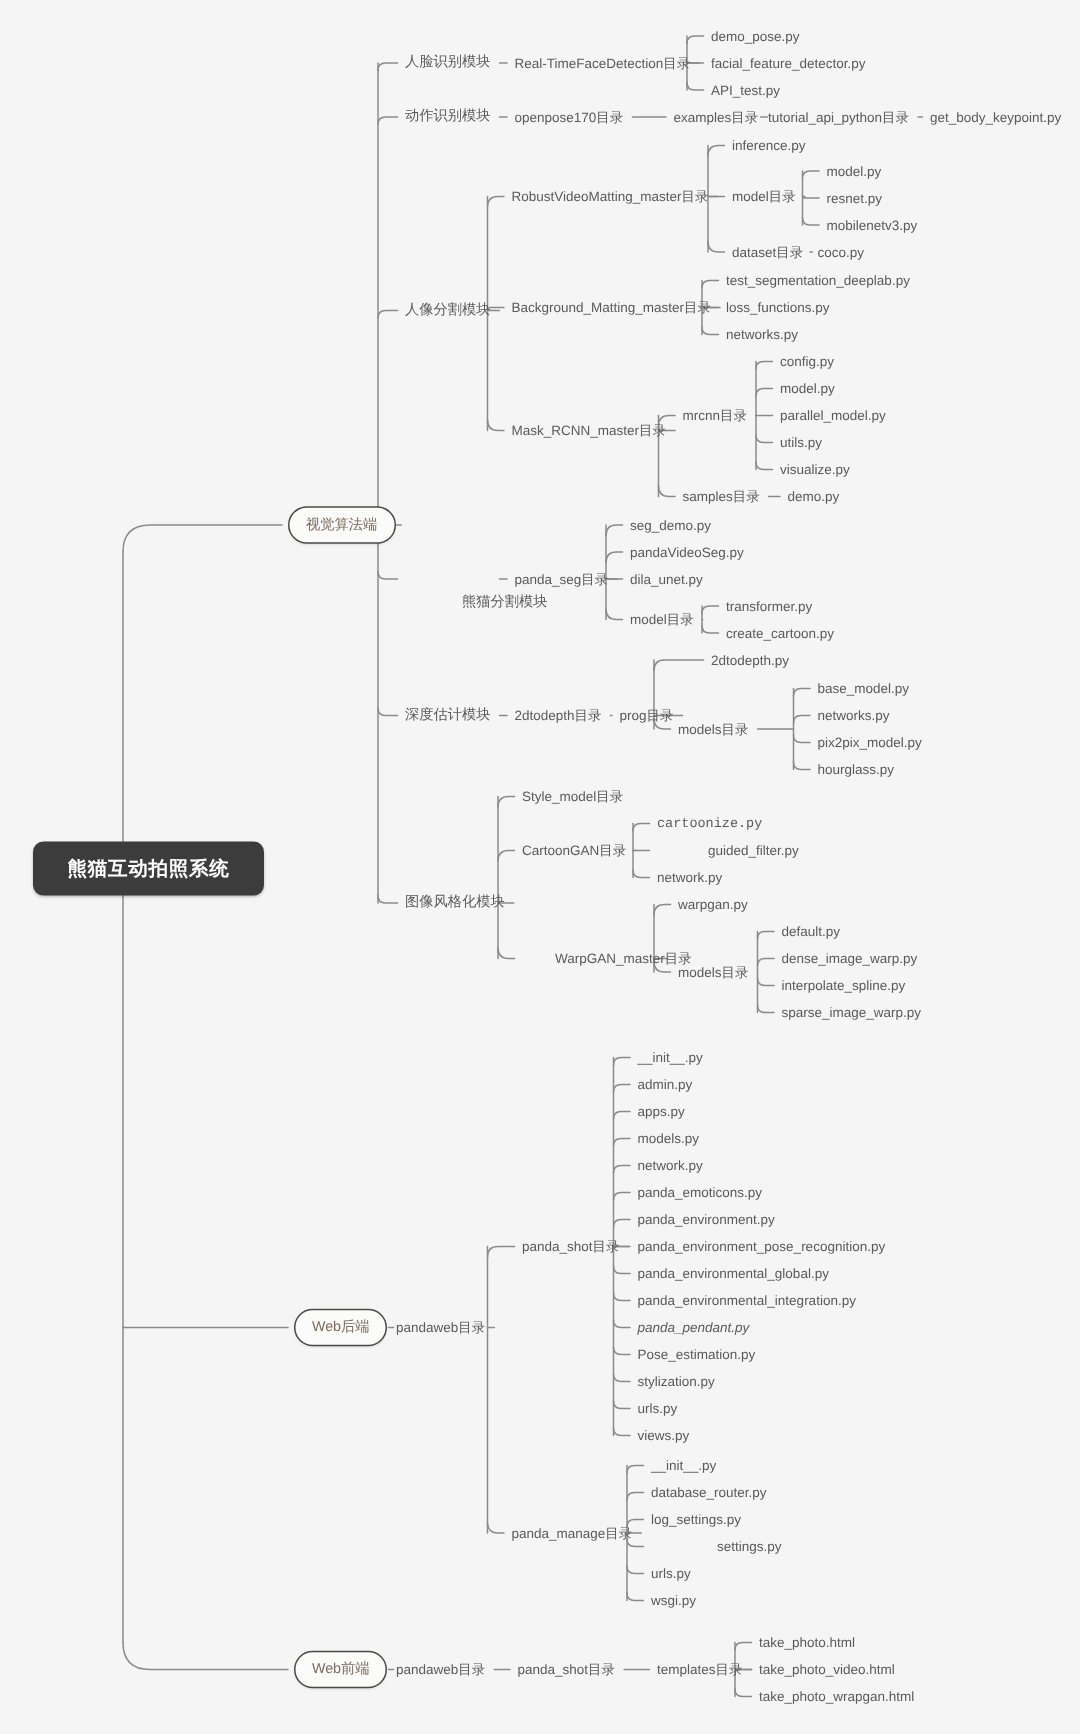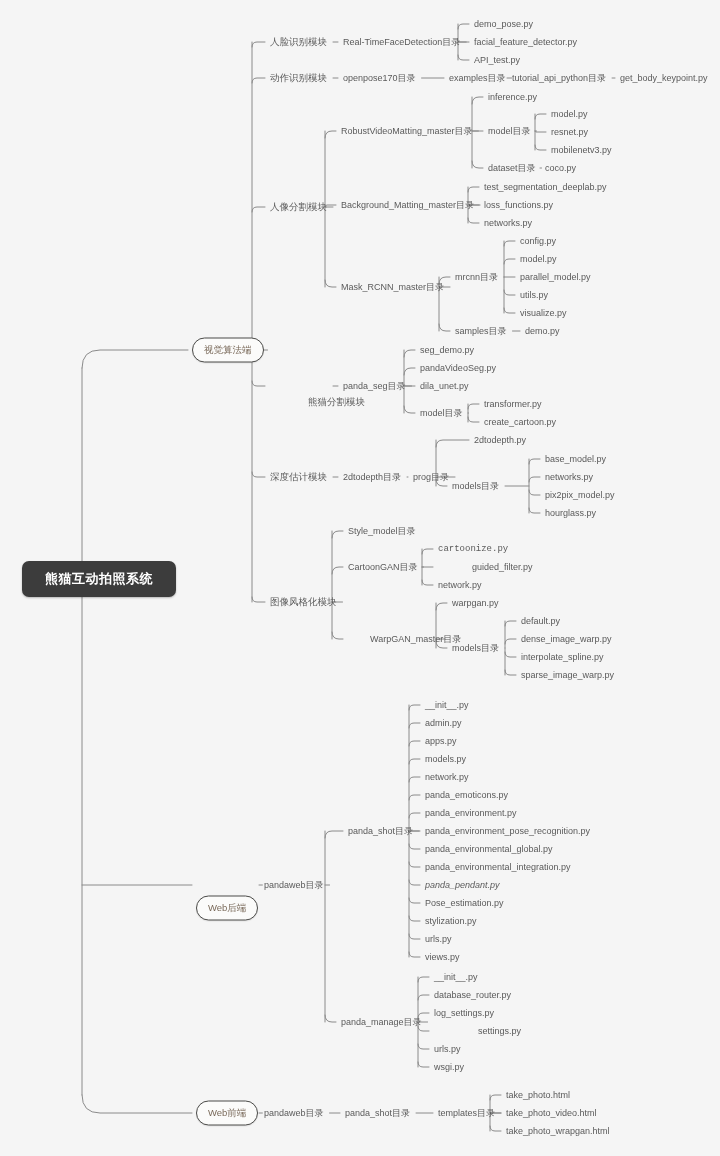--- a/index.html
+++ b/index.html
@@ -187,21 +187,21 @@
       <path d="M416.046875,1113 L433,1113" fill="none" stroke="#8a8a8a" stroke-width="1" stroke-linecap="round" stroke-linejoin="round"></path>
       <path d="M501.03125,1113 L490,1113" fill="none" stroke="#8a8a8a" stroke-width="1" stroke-linecap="round" stroke-linejoin="round"></path>
       <path d="M490,1100 Q490,1095 495,1095 L501,1095" fill="none" stroke="#8a8a8a" stroke-width="1" stroke-linecap="round" stroke-linejoin="round"></path>
       <path d="M490,1113 L501,1113" fill="none" stroke="#8a8a8a" stroke-width="1" stroke-linecap="round" stroke-linejoin="round"></path>
       <path d="M490,1126 Q490,1131 495,1131 L501,1131" fill="none" stroke="#8a8a8a" stroke-width="1" stroke-linecap="round" stroke-linejoin="round"></path>
       <path d="M490,1095 L490,1131" fill="none" stroke="#8a8a8a" stroke-width="1" stroke-linecap="round" stroke-linejoin="round"></path>
     </svg>
   <div id="nodelayer">
       <div class="root" style="left: 22px; top: 579px; width: 128px;"><span>熊猫互动拍照系统</span></div>
       <div class="branch" style="left: 192px; top: 350px;"><span>视觉算法端</span></div>
-      <div class="branch" style="left: 196px; top: 885px; margin-top: 23px;"><span>Web后端</span></div>
+      <div class="branch" style="left: 196px; top: 885px;"><span>Web后端</span></div>
       <div class="branch" style="left: 196px; top: 1113px;"><span>Web前端</span></div>
       <div class="node cn" style="left: 270px; top: 42px;">人脸识别模块</div>
       <div class="node" style="left: 343px; top: 42px;">Real-TimeFaceDetection目录</div>
       <div class="node" style="left: 474px; top: 24px;">demo_pose.py</div>
       <div class="node" style="left: 474px; top: 42px;">facial_feature_detector.py</div>
       <div class="node" style="left: 474px; top: 60px;">API_test.py</div>
       <div class="node cn" style="left: 270px; top: 78px;">动作识别模块</div>
       <div class="node" style="left: 343px; top: 78px;">openpose170目录</div>
       <div class="node" style="left: 449px; top: 78px;">examples目录</div>
       <div class="node" style="left: 512px; top: 78px;">tutorial_api_python目录</div>

